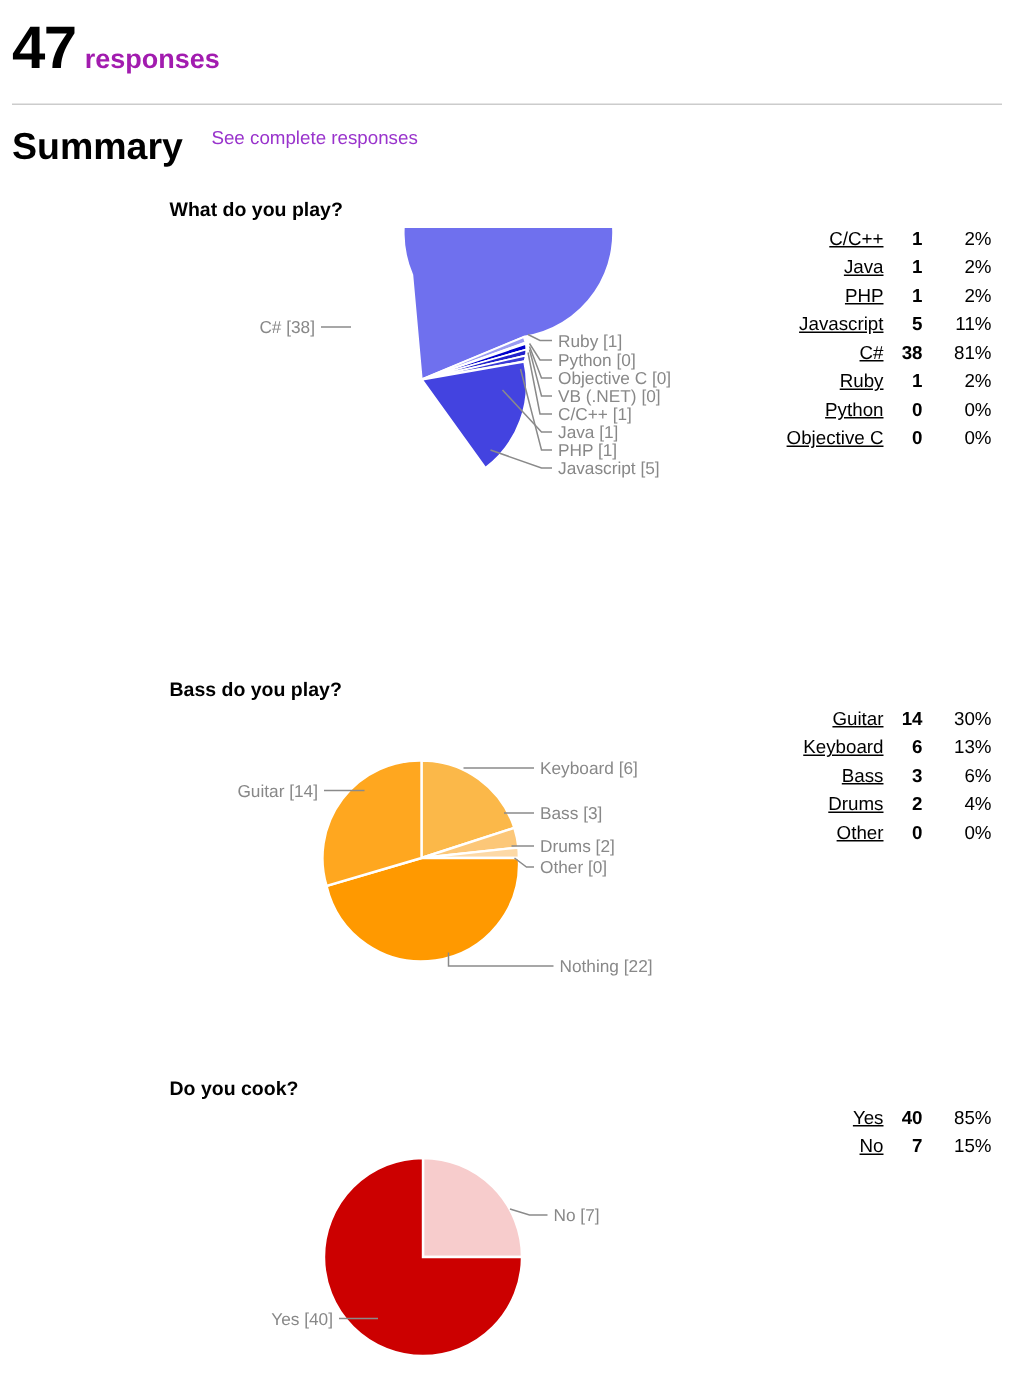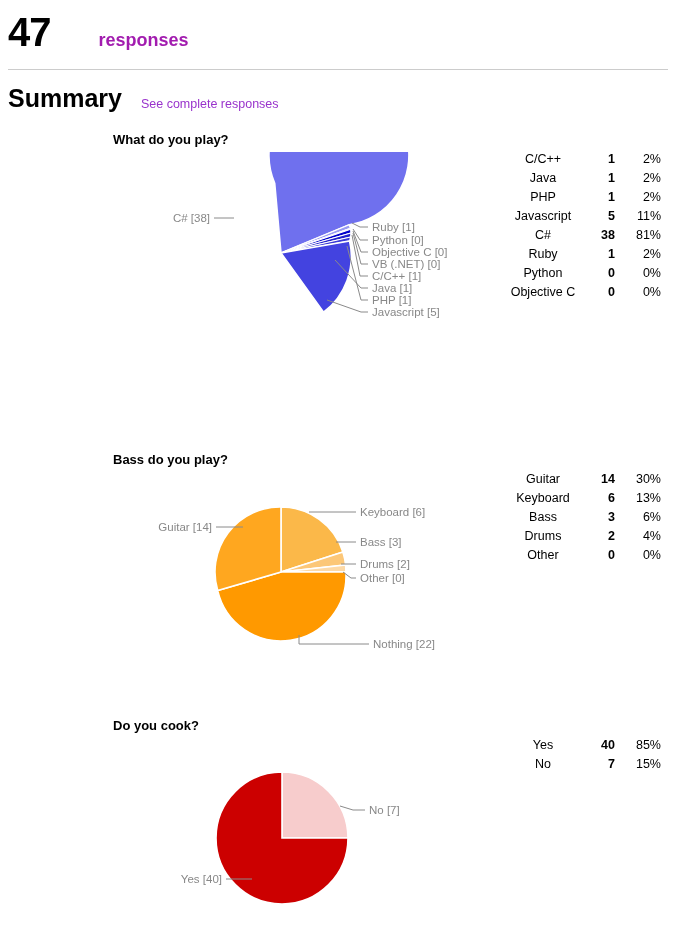--- a/index.html
+++ b/index.html
@@ -15,21 +15,20 @@
     color: #000000;
     position: relative;
     overflow: hidden;
   }
 
   
   .page-header {
     padding: 12px 0 0 8px;
     display: flex;
     align-items: baseline;
-    gap: 42px;
   }
   .resp-count {
     font-size: 40px;
     font-weight: bold;
     line-height: 40px;
     color: #000;
     letter-spacing: -1px;
   }
   .resp-word {
     font-size: 18px;
@@ -40,21 +39,21 @@
   }
 
   .divider {
     height: 0;
     border-top: 1px solid #cccccc;
     margin: 17px 8px 0 8px;
   }
 
   .summary-row {
     display: flex;
-    align-items: flex-end;
+    align-items: flex-start;
     padding: 15px 0 0 8px;
   }
   .summary-title {
     font-size: 25px;
     font-weight: bold;
     color: #000;
     line-height: 26px;
   }
   .summary-link {
     font-size: 12.5px;
@@ -98,21 +97,21 @@
     top: 18px;
     border-collapse: collapse;
   }
   .stats-table td {
     font-size: 12.5px;
     padding: 2px 0 3px 0;
     white-space: nowrap;
     color: #000;
     vertical-align: baseline;
   }
-  .st-label { width: 92px; text-align: center; }
+  .st-label { width: 92px; text-align: right; text-decoration: underline; }
   .st-count { width: 26px; text-align: right; font-weight: bold; }
   .st-pct   { width: 46px; text-align: right; color: #777777; padding-right: 4px !important; }
 
   .slice-label {
     font-size: 11.5px;
     fill: #888888;
     font-family: "Liberation Sans", sans-serif;
   }
   .leader {
     stroke: #8a8a8a;

